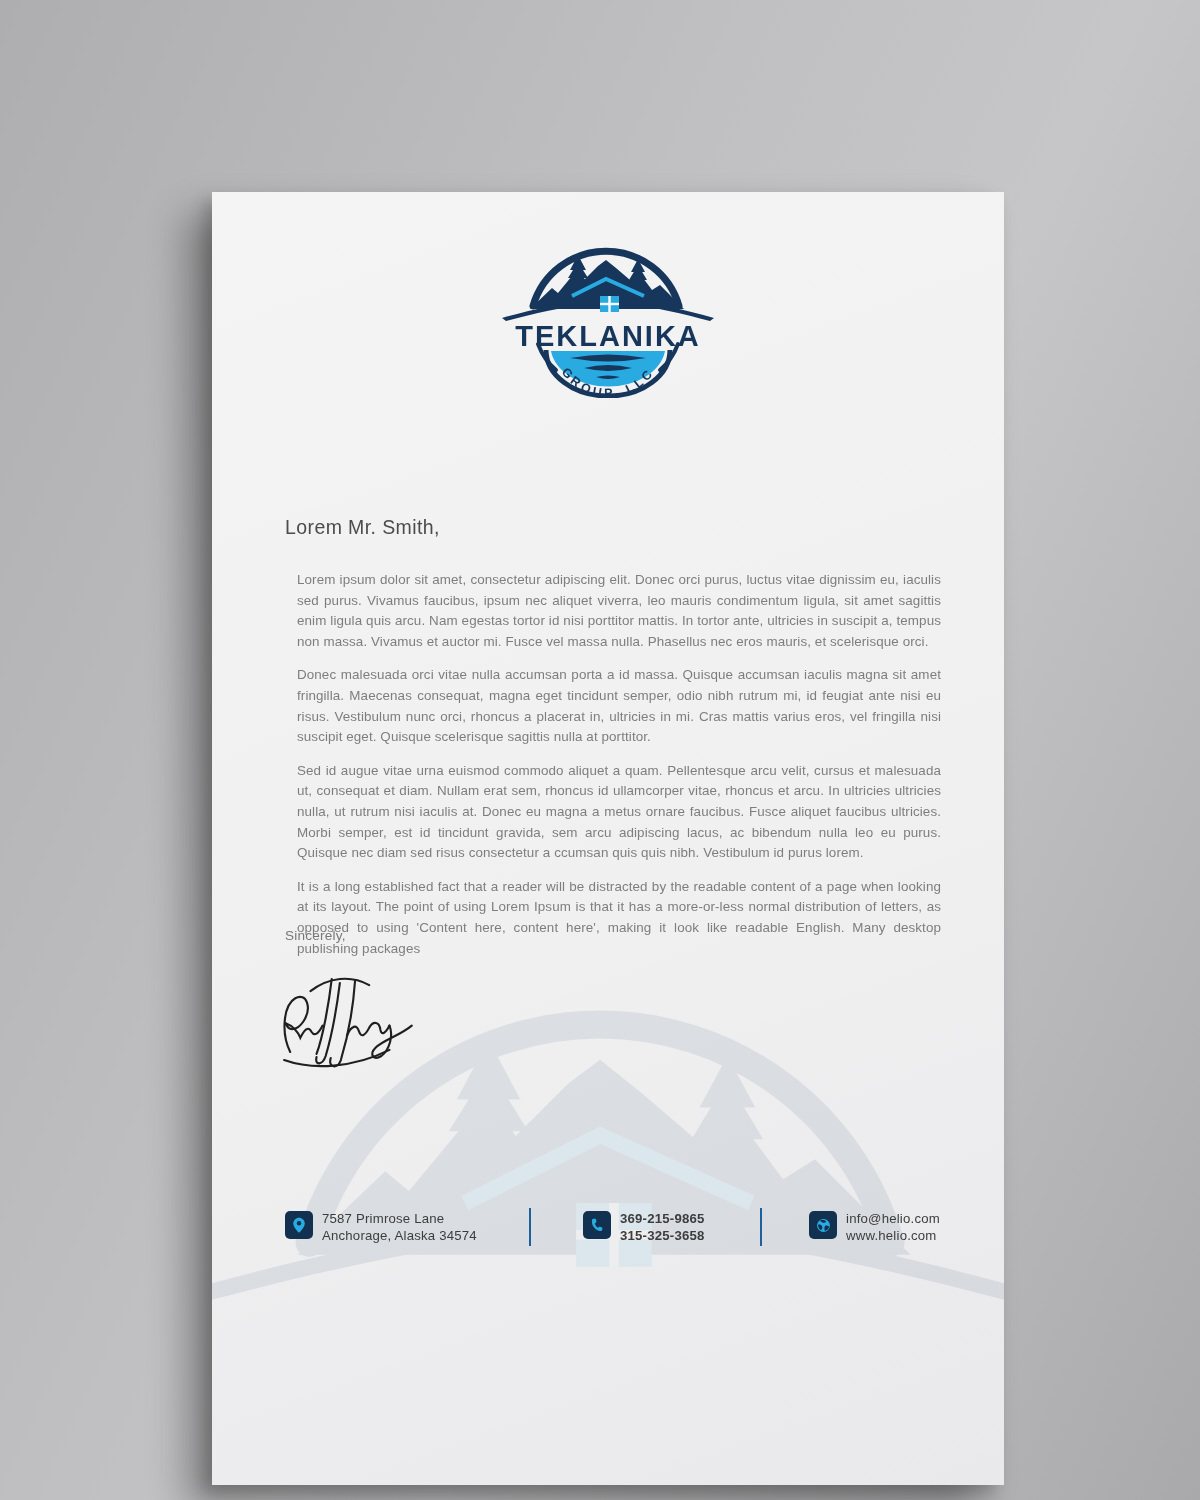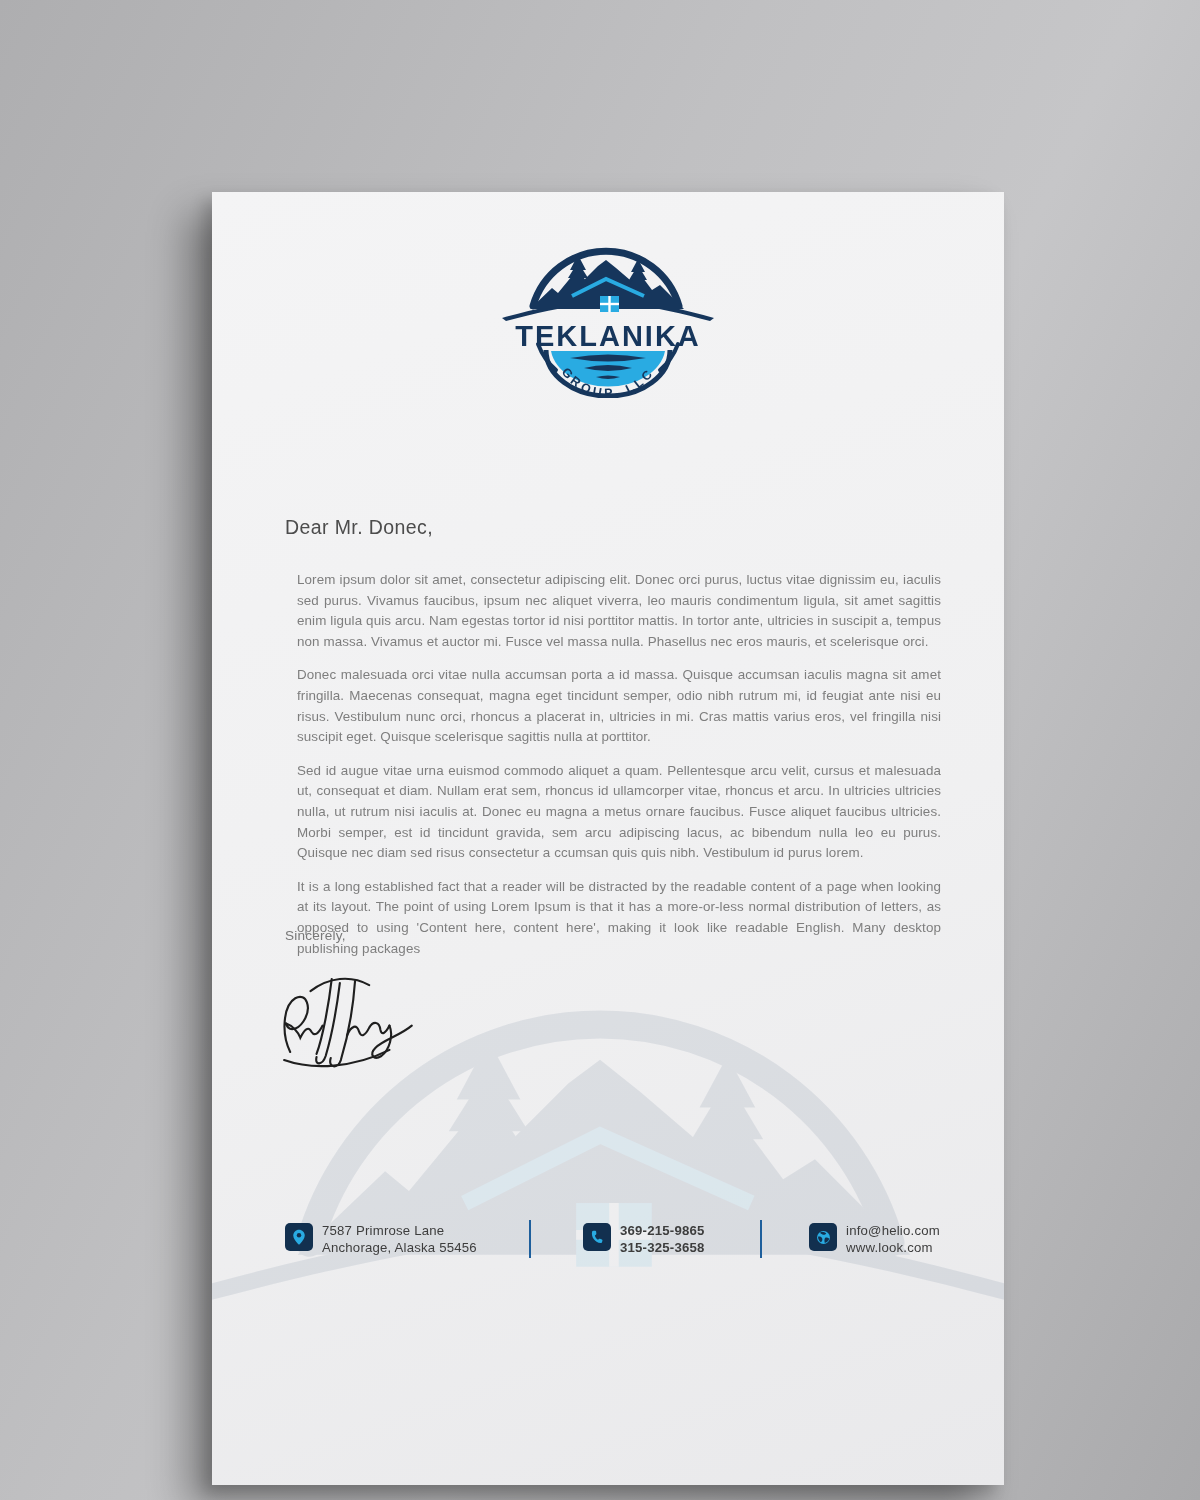--- a/index.html
+++ b/index.html
@@ -27,21 +27,21 @@
     position:absolute;left:73px;top:378px;width:656px;
     font-size:13.4px;line-height:20.6px;color:#7e7e7e;
     text-align:justify;letter-spacing:0.1px;
   }
   .letter-body p{margin:0 0 13px 12px;}
   .closing{
     position:absolute;left:73px;top:736px;
     font-size:13.6px;color:#787878;letter-spacing:0.2px;
   }
   .signature{position:absolute;left:64px;top:772px;width:152px;height:108px;}
-  .footer{position:absolute;left:0;top:12px;width:100%;height:100%;}
+  .footer{position:absolute;left:0;top:0;width:100%;height:100%;}
   .footer-group{position:absolute;display:flex;align-items:flex-start;gap:9px;top:1019px;}
   .footer-group.g1{left:73px;}
   .footer-group.g2{left:371px;font-weight:bold;}
   .footer-group.g3{left:597px;}
   .icon-box{
     width:28px;height:28px;border-radius:5px;background:#12304f;flex:0 0 auto;
     display:flex;align-items:center;justify-content:center;
   }
   .footer-text{font-size:13.2px;line-height:16.6px;color:#3d3d3d;letter-spacing:0.2px;padding-top:0px;}
   .footer-sep{position:absolute;top:1016px;width:2px;height:38px;background:#1e5f9c;}
@@ -108,21 +108,21 @@
       <path d="M46,104 A62,46 0 0 0 170,104" fill="none" stroke="#16365c" stroke-width="5"></path>
       <path d="M38,98 Q44,114 56,124" fill="none" stroke="#16365c" stroke-width="4" stroke-linecap="round"></path>
       <path d="M178,98 Q172,114 160,124" fill="none" stroke="#16365c" stroke-width="4" stroke-linecap="round"></path>
     </g>
     <path id="grouparc" d="M54,110 A56,56 0 0 0 162,110" fill="none"></path>
     <text font-size="12.5" font-weight="bold" letter-spacing="3.5" fill="#16365c">
       <textPath href="#grouparc" startOffset="50%" text-anchor="middle">GROUP, LLC</textPath>
     </text>
   </svg>
 
-  <div class="salutation">Dear Mr. Donec,</div>
+  <div class="salutation">Lorem Mr. Smith,</div>
 
   <div class="letter-body">
     <p>Lorem ipsum dolor sit amet, consectetur adipiscing elit. Donec orci purus, luctus vitae dignissim eu, iaculis sed purus. Vivamus faucibus, ipsum nec aliquet viverra, leo mauris condimentum ligula, sit amet sagittis enim ligula quis arcu. Nam egestas tortor id nisi porttitor mattis. In tortor ante, ultricies in suscipit a, tempus non massa. Vivamus et auctor mi. Fusce vel massa nulla. Phasellus nec eros mauris, et scelerisque orci.</p>
     <p>Donec malesuada orci vitae nulla accumsan porta a id massa. Quisque accumsan iaculis magna sit amet fringilla. Maecenas consequat, magna eget tincidunt semper, odio nibh rutrum mi, id feugiat ante nisi eu risus. Vestibulum nunc orci, rhoncus a placerat in, ultricies in mi. Cras mattis varius eros, vel fringilla nisi suscipit eget. Quisque scelerisque sagittis nulla at porttitor.</p>
     <p>Sed id augue vitae urna euismod commodo aliquet a quam. Pellentesque arcu velit, cursus et malesuada ut, consequat et diam. Nullam erat sem, rhoncus id ullamcorper vitae, rhoncus et arcu. In ultricies ultricies nulla, ut rutrum nisi iaculis at. Donec eu magna a metus ornare faucibus. Fusce aliquet faucibus ultricies. Morbi semper, est id tincidunt gravida, sem arcu adipiscing lacus, ac bibendum nulla leo eu purus. Quisque nec diam sed risus consectetur a ccumsan quis quis nibh. Vestibulum id purus lorem.</p>
     <p>It is a long established fact that a reader will be distracted by the readable content of a page when looking at its layout. The point of using Lorem Ipsum is that it has a more-or-less normal distribution of letters, as opposed to using 'Content here, content here', making it look like readable English. Many desktop publishing packages</p>
   </div>
 
   <div class="closing">Sincerely,</div>
 
@@ -144,21 +144,21 @@
 
     <div class="footer-group g1">
       <div class="icon-box">
         <svg width="20" height="20" viewBox="0 0 28 28">
           <path d="M14,4 C9.6,4 6,7.6 6,12 C6,18 14,25 14,25 C14,25 22,18 22,12 C22,7.6 18.4,4 14,4 Z" fill="#29abe2"></path>
           <circle cx="14" cy="11.6" r="3.1" fill="#12304f"></circle>
         </svg>
       </div>
       <div class="footer-text">
         <div>7587 Primrose Lane</div>
-        <div>Anchorage, Alaska 55456</div>
+        <div>Anchorage, Alaska 34574</div>
       </div>
     </div>
 
     <div class="footer-sep s1"></div>
 
     <div class="footer-group g2">
       <div class="icon-box">
         <svg width="18" height="18" viewBox="0 0 28 28">
           <path d="M9.2,4.6 L11.4,4.3 C12.1,4.2 12.8,4.7 13,5.4 L13.8,8.6 C13.9,9.2 13.7,9.8 13.3,10.2 L11.8,11.5 C12.9,14.2 15,16.4 17.6,17.5 L18.9,16 C19.3,15.6 19.9,15.4 20.5,15.5 L23.6,16.3 C24.3,16.5 24.8,17.2 24.7,17.9 L24.4,20.1 C24.3,21.1 23.4,21.9 22.4,21.9 C13.3,22.2 6,14.6 6.8,5.9 C6.9,5.2 7.9,4.7 9.2,4.6 Z" fill="#29abe2" transform="rotate(8 14 14) translate(-1.5 0.5)"></path>
         </svg>
@@ -175,18 +175,18 @@
       <div class="icon-box">
         <svg width="19" height="19" viewBox="0 0 28 28">
           <circle cx="14" cy="14" r="9.5" fill="#29abe2"></circle>
           <path d="M9,6.5 C12,5.5 16,6 18,8 C17,10 14,10.5 12.5,9.5 C11,8.5 9.5,8 9,6.5 Z" fill="#12304f"></path>
           <path d="M6,13 C8,12 11,13 12,15 C13,17 12,20 10,21 C7.5,19.5 5.8,16 6,13 Z" fill="#12304f"></path>
           <path d="M17,14 C19,13.5 21.5,14.5 22.5,16 C21.5,19 19,21.5 16,22 C15,19.5 15,15.5 17,14 Z" fill="#12304f"></path>
         </svg>
       </div>
       <div class="footer-text">
         <div>info@helio.com</div>
-        <div>www.look.com</div>
+        <div>www.helio.com</div>
       </div>
     </div>
 
   </div>
 </div>
 
 </body></html>

